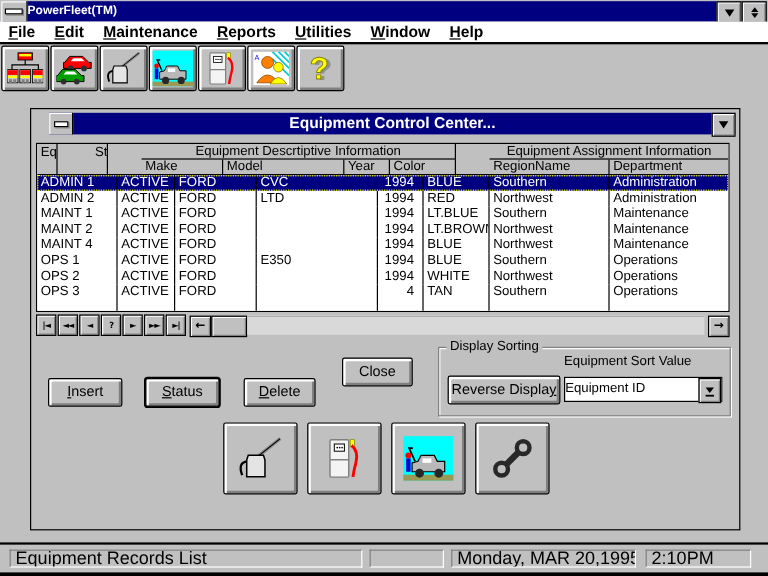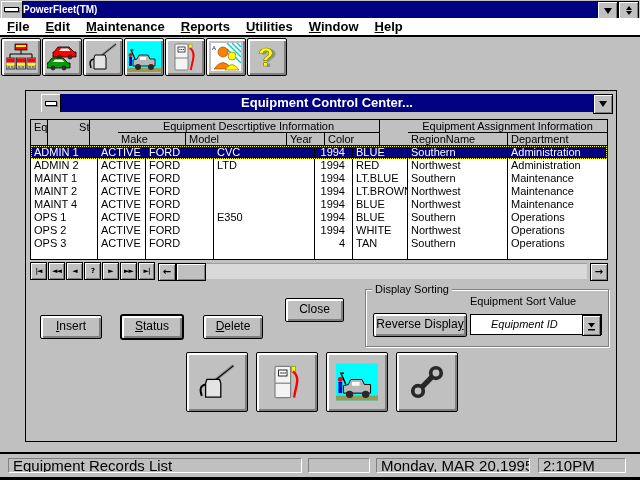--- a/index.html
+++ b/index.html
@@ -70,21 +70,21 @@
   .pbtn{position:absolute;height:22px;font-size:12px;text-align:center;line-height:20px;cursor:default;}
   .u-first::first-letter{text-decoration:underline;}
   .u{text-decoration:underline;}
   .default{box-shadow:0 0 0 1px #000,inset 1px 1px 0 #fff,inset 2px 2px 0 #fff,inset -1px -1px 0 #808080,inset -2px -2px 0 #808080;}
   
   .groupbox{position:absolute;top:195px;left:336px;width:242px;height:56px;border:1px solid #808080;box-shadow:1px 1px 0 #fff,inset 1px 1px 0 #fff;}
   .glegend{position:absolute;top:-7px;left:6px;background:#c0c0c0;padding:0 3px;font-size:11px;line-height:13px;}
   .sortlabel{position:absolute;top:5px;left:104px;font-size:11px;}
   .revbtn{top:23px;left:7px;width:92px;}
   .combo{position:absolute;top:24px;left:104px;width:132px;height:21px;background:#fff;border:1px solid #000;box-sizing:border-box;display:flex;}
-  .combo-text{flex:1;font-size:11px;line-height:19px;padding-left:20px;white-space:nowrap;overflow:hidden;font-style:italic;}
+  .combo-text{flex:1;font-size:11px;line-height:19px;padding-left:0;white-space:nowrap;overflow:hidden;}
   .combo-btn{width:17px;height:100%;display:flex;align-items:center;justify-content:center;}
   
   .bigbtn{position:absolute;top:258px;width:60px;height:58px;display:flex;align-items:center;justify-content:center;}
   
   .statusline{position:absolute;top:452px;left:0;right:0;height:2px;background:#000;}
   .statusbar{position:absolute;top:454px;left:0;right:0;height:23px;background:#c0c0c0;}
   .spanel{position:absolute;top:4px;height:15px;background:#c0c0c0;font-size:15px;line-height:14px;padding-left:4px;box-sizing:border-box;white-space:nowrap;overflow:hidden;}
   .sp1{left:8px;width:294px;}.sp2{left:308px;width:62px;}.sp3{left:376px;width:154px;}.sp4{left:538px;width:88px;}
   .bottombar{position:absolute;top:477px;left:0;right:0;height:3px;background:#000;}
 </style>

